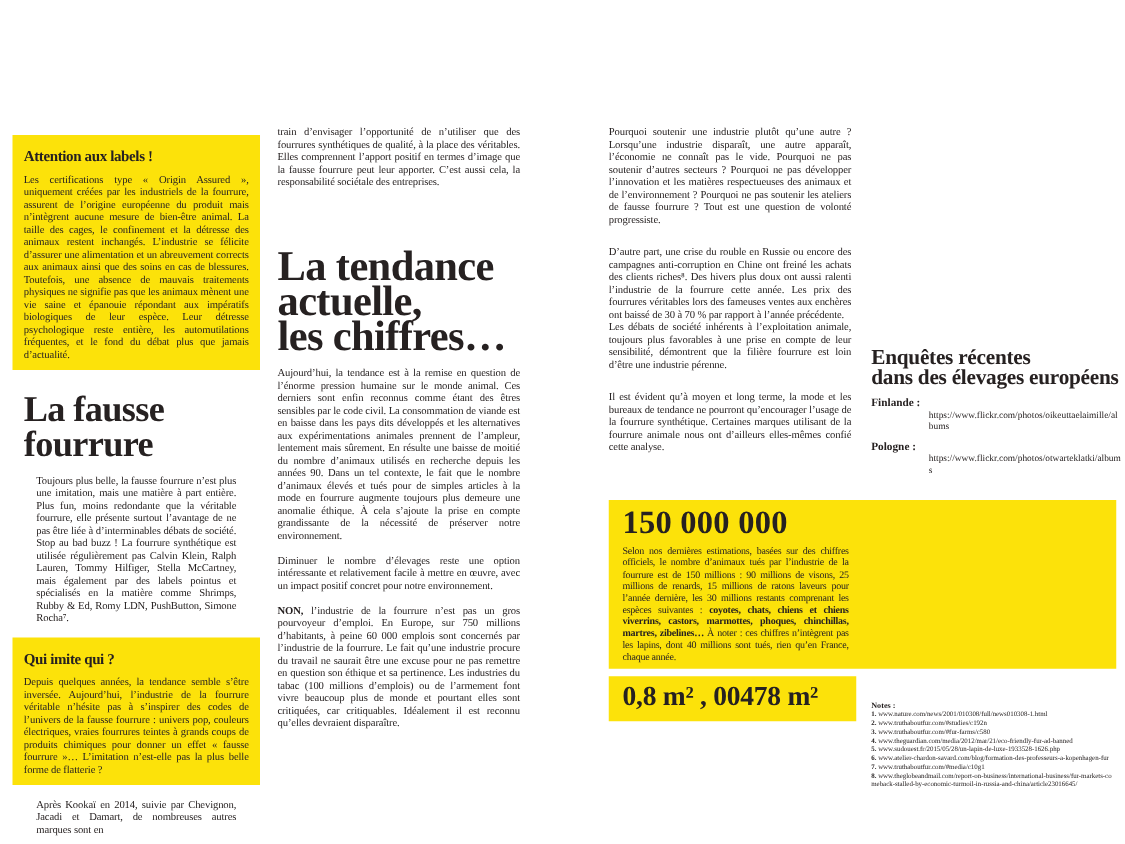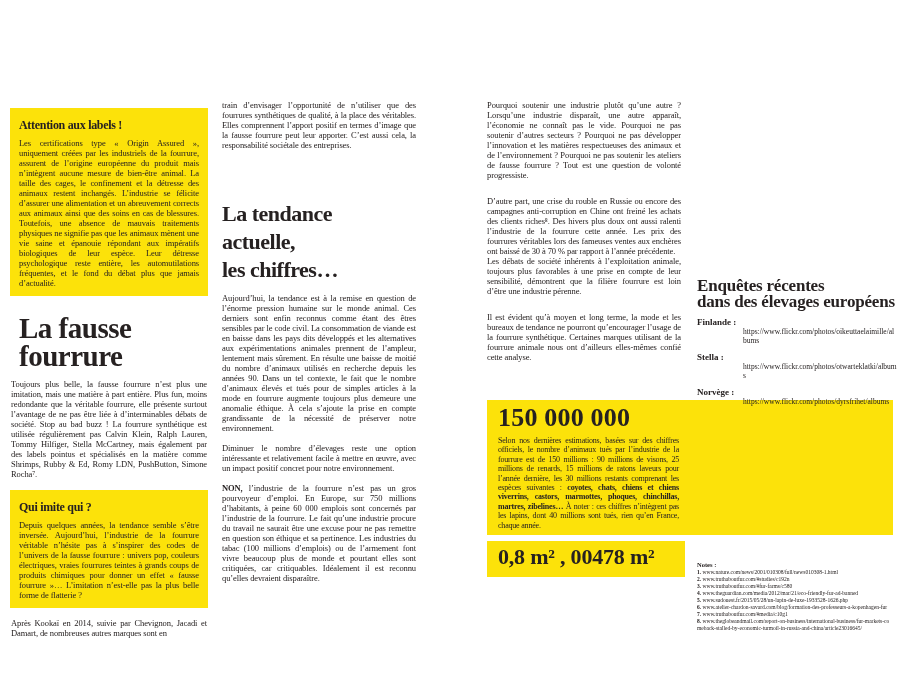--- a/index.html
+++ b/index.html
@@ -10,28 +10,28 @@
   .body-text{font-size:8.5px;line-height:10px;text-align:justify;letter-spacing:-0.1px;margin:0;}
   .b{font-weight:bold;}
   .ybox{background:var(--yellow);}
   #page{--yellow:#fce20a;}
 
   
   #col1{position:absolute;left:10px;top:108px;width:198px;}
   #col1 .ybox{padding:7px 9px 8px;}
   .box-title{font-size:12px;line-height:20px;font-weight:bold;letter-spacing:-0.3px;margin:0 0 3px;}
   #col1 h1{margin:18px 9px 0;font-size:29px;line-height:28px;font-weight:bold;letter-spacing:-0.5px;}
-  #col1 .plain{margin:9px 1px 0;}
+  #col1 .plain{margin:9px 19px 0;}
   #col1 .ybox2{margin-top:11px;}
   #col1 .after{margin-top:10px;}
   .h-line{display:block;}
 
   
   #col2{position:absolute;left:222px;top:100px;width:194px;}
-  #col2 h1{margin:50px 0 0;font-size:22px;line-height:28px;font-weight:bold;letter-spacing:-0.5px;}
+  #col2 h1{margin:50px 0 0;font-size:34px;line-height:28px;font-weight:bold;letter-spacing:-0.5px;}
   #col2 .p2{margin-top:9px;}
   #col2 .p3{margin-top:10px;}
   #col2 .p4{margin-top:10px;}
 
   
   #col3{position:absolute;left:487px;top:100px;width:194px;}
   #col3 .p2{margin-top:16px;}
   #col3 .p4{margin-top:16px;}
 
   
@@ -110,26 +110,22 @@
   <section id="col4">
     <h4>
         <span class="h-line">Enquêtes récentes</span>
         <span class="h-line">dans des élevages européens</span>
       </h4>
     <div class="entry">
       <div class="lab">Finlande :</div>
       <div class="url">https://www.flickr.com/photos/oikeuttaelaimille/albums</div>
     </div>
     <div class="entry">
-      <div class="lab">Stella :</div>
+      <div class="lab">Pologne :</div>
       <div class="url">https://www.flickr.com/photos/otwarteklatki/albums</div>
-    </div>
-    <div class="entry">
-      <div class="lab">Norvège :</div>
-      <div class="url">https://www.flickr.com/photos/dyrsfrihet/albums</div>
     </div>
   </section>
 
   <section id="notes">
     <div class="nt">Notes :</div>
     <div class="note"><span class="nnum">1.</span> <span>www.nature.com/news/2001/010308/full/news010308-1.html</span></div>
     <div class="note"><span class="nnum">2.</span> <span>www.truthaboutfur.com/#studies/c192n</span></div>
     <div class="note"><span class="nnum">3.</span> <span>www.truthaboutfur.com/#fur-farms/c580</span></div>
     <div class="note"><span class="nnum">4.</span> <span>www.theguardian.com/media/2012/mar/21/eco-friendly-fur-ad-banned</span></div>
     <div class="note"><span class="nnum">5.</span> <span>www.sudouest.fr/2015/05/28/un-lapin-de-luxe-1933528-1626.php</span></div>

